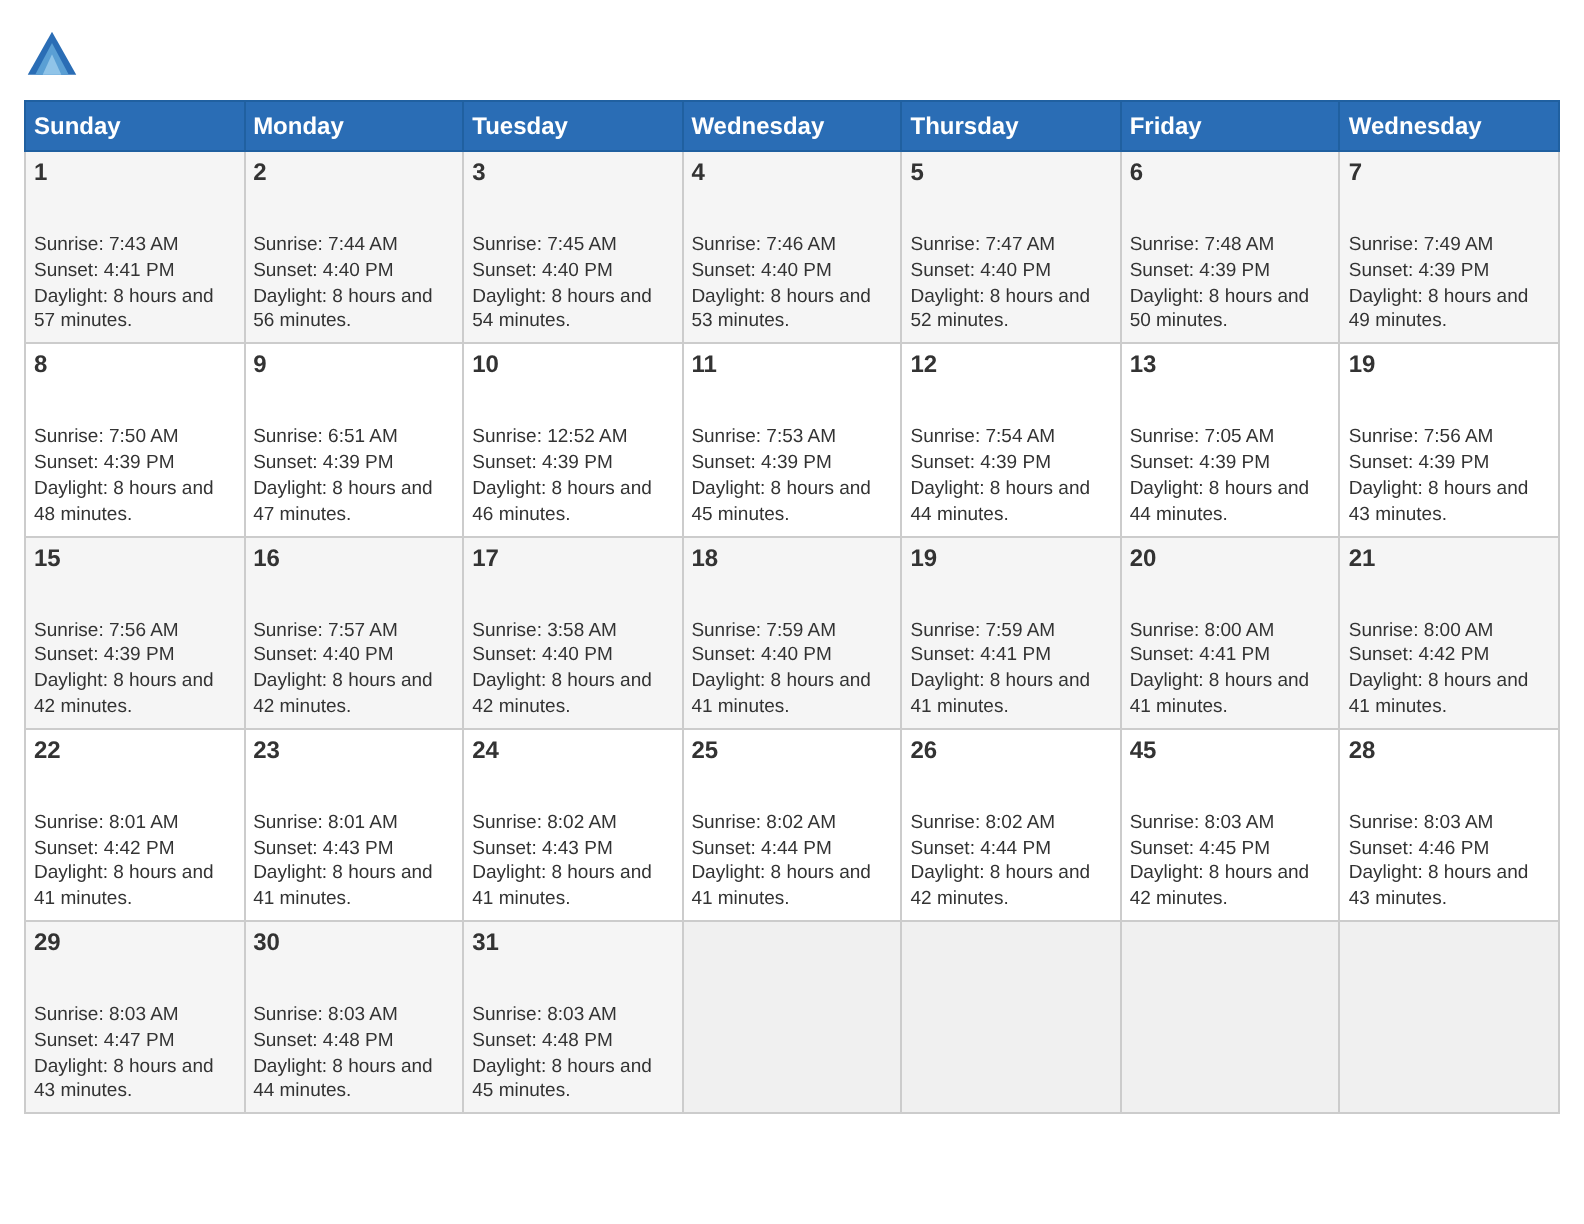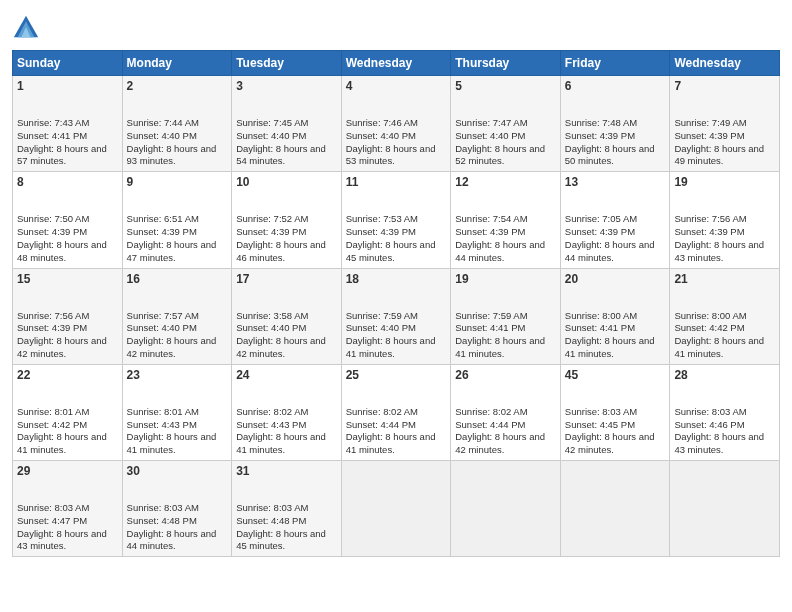--- a/index.html
+++ b/index.html
@@ -144,21 +144,21 @@
               <div>Sunrise: 7:43 AM</div>
               <div>Sunset: 4:41 PM</div>
               <div>Daylight: 8 hours and 57 minutes.</div>
             </div>
           </td>
           <td>
             <span class="day-num">2</span>
             <div class="cell-text">
               <div>Sunrise: 7:44 AM</div>
               <div>Sunset: 4:40 PM</div>
-              <div>Daylight: 8 hours and 93 minutes.</div>
+              <div>Daylight: 8 hours and 56 minutes.</div>
             </div>
           </td>
           <td>
             <span class="day-num">3</span>
             <div class="cell-text">
               <div>Sunrise: 7:45 AM</div>
               <div>Sunset: 4:40 PM</div>
               <div>Daylight: 8 hours and 54 minutes.</div>
             </div>
           </td>
@@ -208,21 +208,21 @@
             <span class="day-num">9</span>
             <div class="cell-text">
               <div>Sunrise: 6:51 AM</div>
               <div>Sunset: 4:39 PM</div>
               <div>Daylight: 8 hours and 47 minutes.</div>
             </div>
           </td>
           <td>
             <span class="day-num">10</span>
             <div class="cell-text">
-              <div>Sunrise: 7:52 AM</div>
+              <div>Sunrise: 12:52 AM</div>
               <div>Sunset: 4:39 PM</div>
               <div>Daylight: 8 hours and 46 minutes.</div>
             </div>
           </td>
           <td>
             <span class="day-num">11</span>
             <div class="cell-text">
               <div>Sunrise: 7:53 AM</div>
               <div>Sunset: 4:39 PM</div>
               <div>Daylight: 8 hours and 45 minutes.</div>

